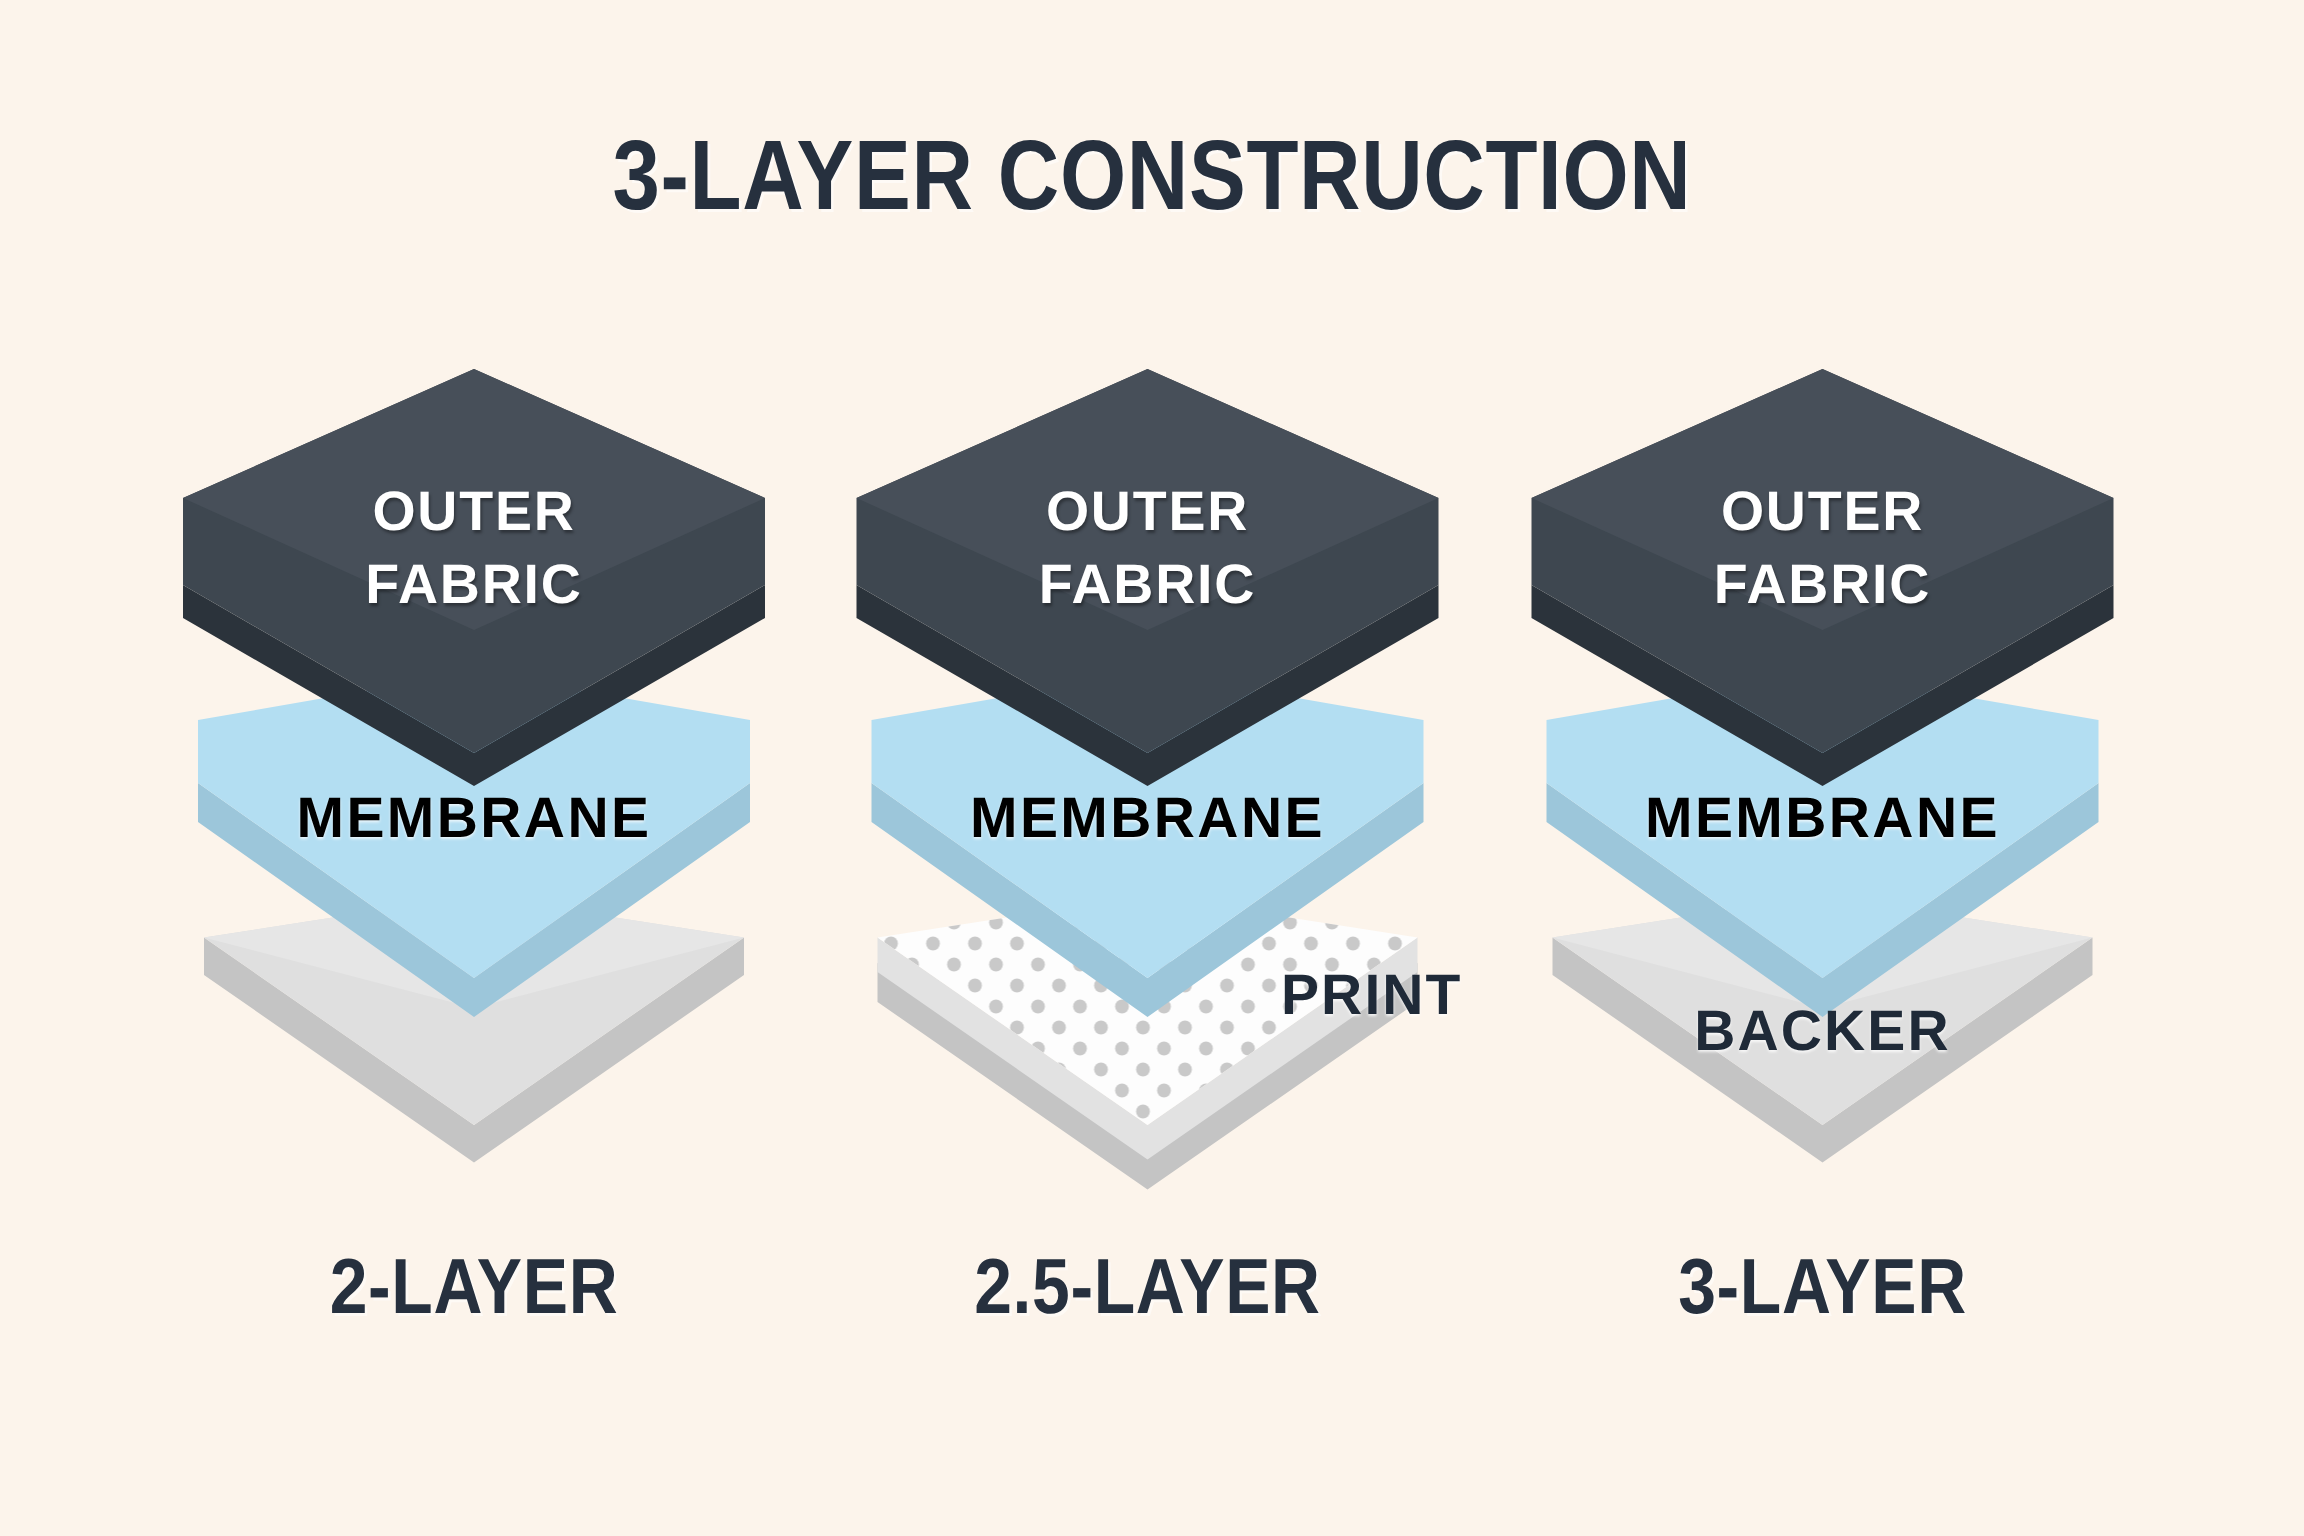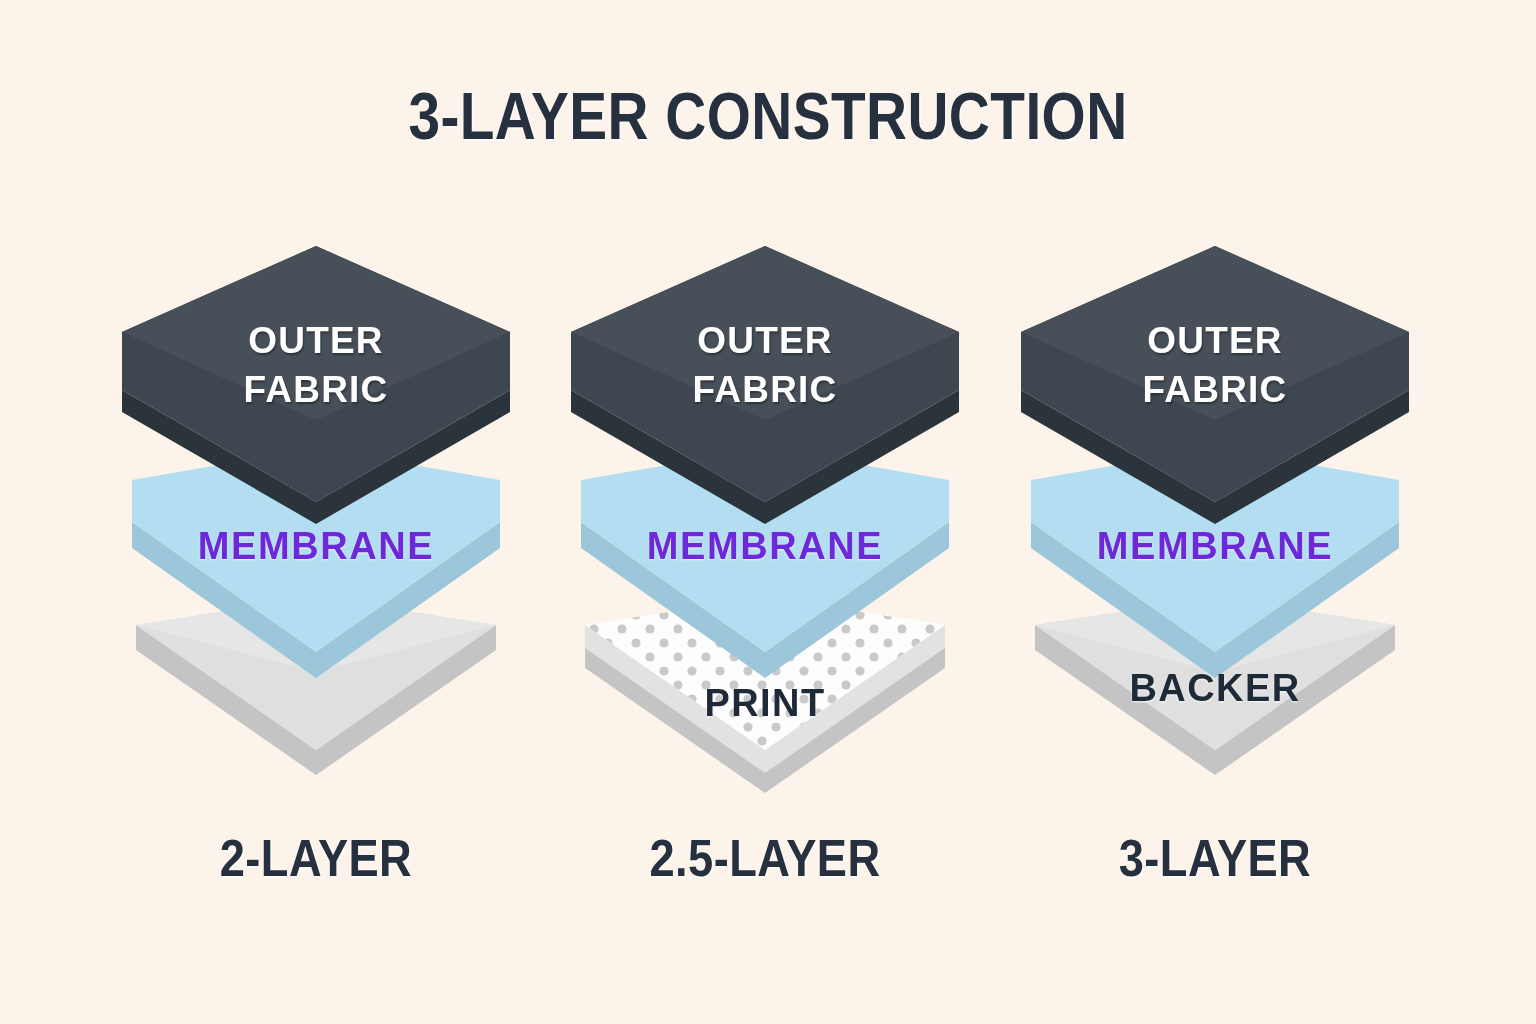--- a/index.html
+++ b/index.html
@@ -44,21 +44,21 @@
     font-size:37px;
     line-height:49px;
     color:#FFFFFF;
     letter-spacing:1.2px;
     text-shadow:1px 2px 2px rgba(0,0,0,0.35);
   }
   .cap-mid{
     top:523px;
     font-size:38px;
     line-height:46px;
-    color:#6d28d9;
+    color:#000000;
     letter-spacing:1.6px;
     text-shadow:0 1px 2px rgba(255,255,255,0.75);
   }
   .cap-bot{
     top:665px;
     font-size:38px;
     line-height:46px;
     color:#1F2A38;
     letter-spacing:1.4px;
     text-shadow:0 1px 2px rgba(255,255,255,0.8);
@@ -147,21 +147,21 @@
           <polygon points="210,246 404,332 404,390 210,502 16,390 16,332" fill="#3E4750"></polygon>
           <polygon points="210,246 404,332 210,420 16,332" fill="#474F59"></polygon>
         </g>
       </svg>
 
       <div class="layer-caption cap-top">
         <div>OUTER</div>
         <div>FABRIC</div>
       </div>
       <div class="layer-caption cap-mid">MEMBRANE</div>
-      <div class="layer-caption cap-bot" style="top:680px;">PRINT</div>
+      <div class="layer-caption cap-bot" style="top:641px;text-align:right;">PRINT</div>
       <div class="stack-label">2.5-LAYER</div>
     </div>
 
     <div class="stack" style="left:1005px;">
       <svg class="stack-svg" viewBox="0 0 420 820">
         <g>
           <polygon points="30,625 30,650 210,775 390,650 390,625 210,750" fill="#C4C4C4"></polygon>
           <polygon points="210,597 390,625 210,750 30,625" fill="#DFDFDF"></polygon>
           <polygon points="210,597 390,625 210,672 30,625" fill="#E6E6E6"></polygon>
         </g>

